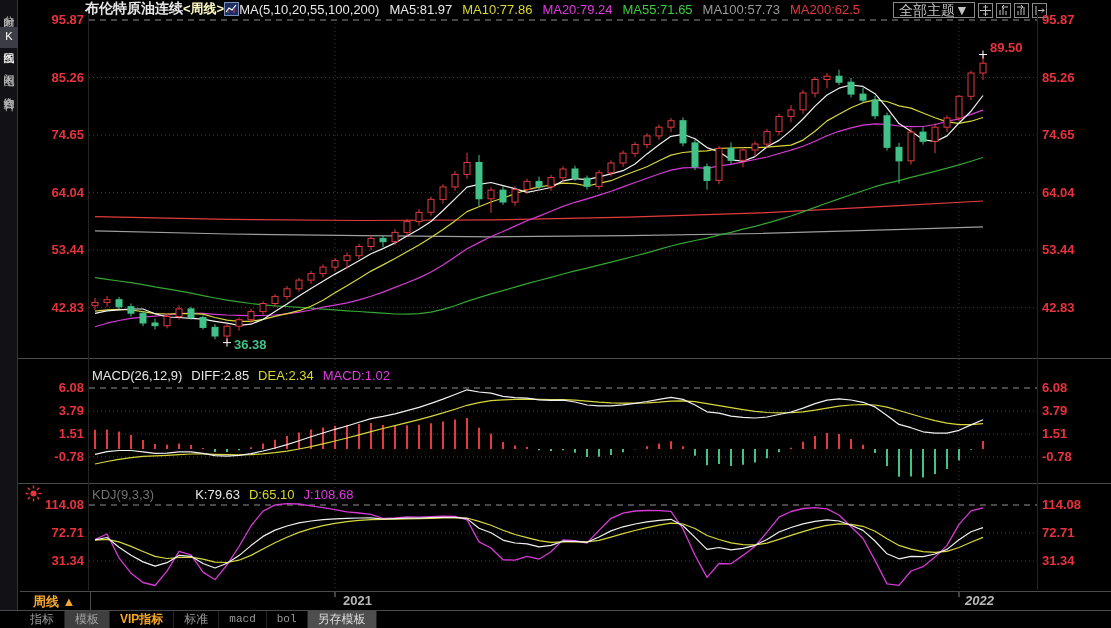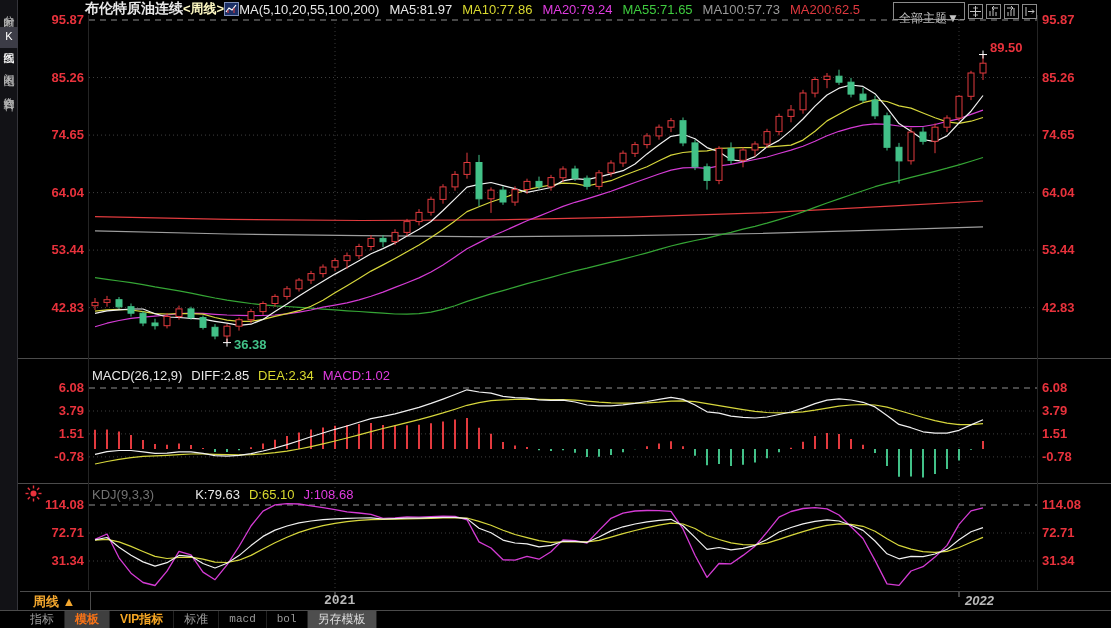--- a/index.html
+++ b/index.html
@@ -11,37 +11,37 @@
   .side-item{writing-mode:vertical-rl;text-orientation:upright;font-size:11px;line-height:18px;
              color:#b4b4b4;margin:0 auto;padding:3px 0;letter-spacing:1px;cursor:pointer;}
   .side-item.sel{background:#3c3c46;color:#fff;}
   
   .header{position:absolute;left:85px;top:0;height:18px;display:flex;align-items:center;gap:0;white-space:nowrap;}
   .sym{color:#e9e9e9;font-size:14px;font-weight:bold;}
   .period{color:#fef9c3;font-size:13px;font-weight:bold;text-align:right;}
   .cicon{display:inline-block;width:15px;height:14px;}
   .malegend span{font-size:13px;margin-right:10px;}
   .topright{position:absolute;left:893px;top:2px;display:flex;align-items:center;gap:3px;}
-  .themebtn{background:#000;border:1px solid #8a8a8a;color:#c3c3c3;font-size:12px;height:16px;
-            line-height:14px;padding:8px 5px;font-family:inherit;cursor:pointer;}
+  .themebtn{background:#000;border:1px solid #8a8a8a;color:#c3c3c3;font-size:14px;height:16px;
+            line-height:14px;padding:0 5px;font-family:inherit;cursor:pointer;}
   .ibtn{width:15px;height:15px;border:1px solid #8a8a8a;background:#000;padding:0;display:flex;
         align-items:center;justify-content:center;cursor:pointer;}
   
   .lbl{position:absolute;white-space:nowrap;}
   .ax{font-size:13px;font-weight:bold;color:#e8323c;line-height:14px;}
   .legrow span{font-size:13px;margin-right:9px;}
   
   .period-sel{position:absolute;left:33px;top:593px;color:#f3a72e;font-size:13px;font-weight:bold;cursor:pointer;}
   .yr{font-size:13px;font-weight:bold;color:#b9b9b9;}
   .hline{position:absolute;height:1px;background:#4b4b4b;}
   .vline{position:absolute;width:1px;background:#2e2e2e;}
   
   .tabbar{position:absolute;left:20px;top:611px;height:17px;display:flex;align-items:stretch;}
   .tab{font-size:12px;line-height:17px;padding:0 10px;color:#9a9a9a;cursor:pointer;border-right:1px solid #232323;}
-  .tab.selected-orange{background:#3f3f3f;color:#f97316;font-weight:bold;}
+  .tab.selected-orange{background:#3f3f3f;color:#a3a3a3;font-weight:normal;}
   .tab.orange{color:#f5a623;font-weight:bold;}
   .tab.mono{font-family:"Liberation Mono",monospace;font-size:11px;}
   .tab.button{background:#4e4e4e;color:#dcdcdc;}
 </style>
 </head>
 <body>
 
 <div class="root">
 
   <div class="sidebar" id="sidebar">
@@ -477,21 +477,21 @@
       <div class="lbl ax" style="left: 0px; top: 498px; width: 84px; text-align: right;">114.08</div>
       <div class="lbl ax" style="left: 1042px; top: 498px;">114.08</div>
       <div class="lbl ax" style="left: 0px; top: 525.999px; width: 84px; text-align: right;">72.71</div>
       <div class="lbl ax" style="left: 1042px; top: 525.999px;">72.71</div>
       <div class="lbl ax" style="left: 0px; top: 553.998px; width: 84px; text-align: right;">31.34</div>
       <div class="lbl ax" style="left: 1042px; top: 553.998px;">31.34</div>
       <div class="lbl legrow" style="left: 92px; top: 366px;"><span style="color: rgb(232, 232, 232);">MACD(26,12,9)</span><span style="color: rgb(232, 232, 232);">DIFF:2.85</span><span style="color: rgb(217, 217, 47);">DEA:2.34</span><span style="color: rgb(224, 60, 224);">MACD:1.02</span></div>
       <div class="lbl legrow" style="left: 92px; top: 485px;"><span style="color: #737373;">KDJ(9,3,3)</span><span style="color: rgb(232, 232, 232); margin-left: 32px;">K:79.63</span><span style="color: rgb(217, 217, 47);">D:65.10</span><span style="color: rgb(224, 60, 224);">J:108.68</span></div>
       <div class="lbl ax" style="left: 990px; top: 40.5451px; color: rgb(232, 50, 60);">89.50</div>
       <div class="lbl ax" style="left: 234px; top: 337.62px; color: rgb(66, 193, 136);">36.38</div>
-      <div class="lbl yr" style="left: 324px; top: 593px; font-family: Liberation Mono, monospace;">2021</div>
+      <div class="lbl yr" style="left: 343px; top: 593px;">2021</div>
       <div class="lbl yr" style="left: 965px; top: 593px; font-style: italic;">2022</div>
     </div>
 
   <div class="lbl" style="left:25px;top:485px;pointer-events:auto;cursor:pointer;">
     <svg width="17" height="17" viewBox="0 0 17 17">
         <circle cx="8.5" cy="8.5" r="3" fill="#e8323c"></circle>
         <g stroke="#e8323c" stroke-width="1.4">
           <line x1="8.5" y1="0.5" x2="8.5" y2="3.5"></line>
           <line x1="8.5" y1="13.5" x2="8.5" y2="16.5"></line>
           <line x1="0.5" y1="8.5" x2="3.5" y2="8.5"></line>

